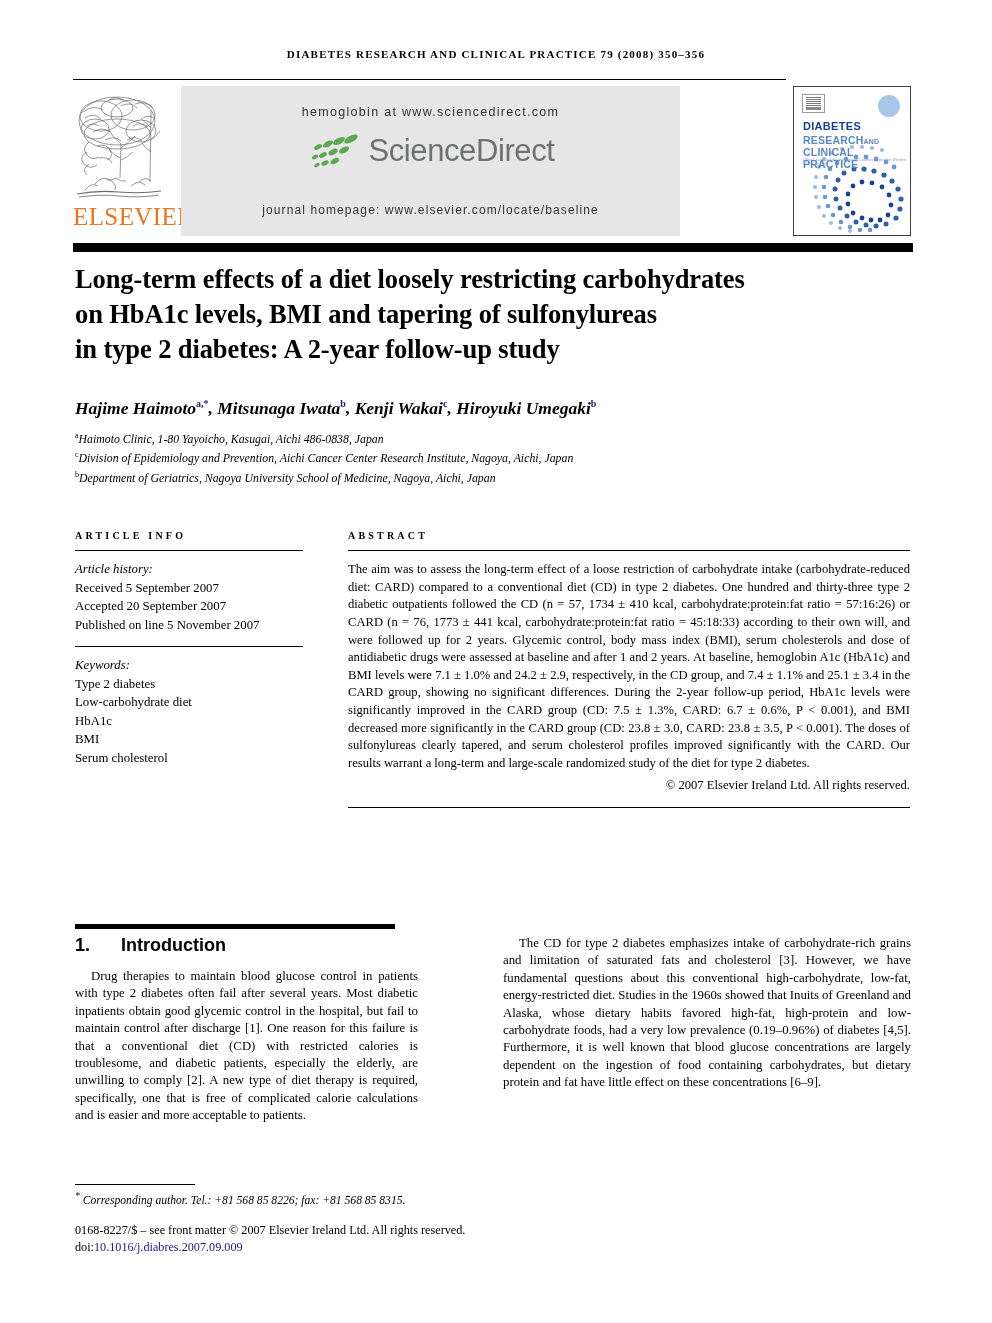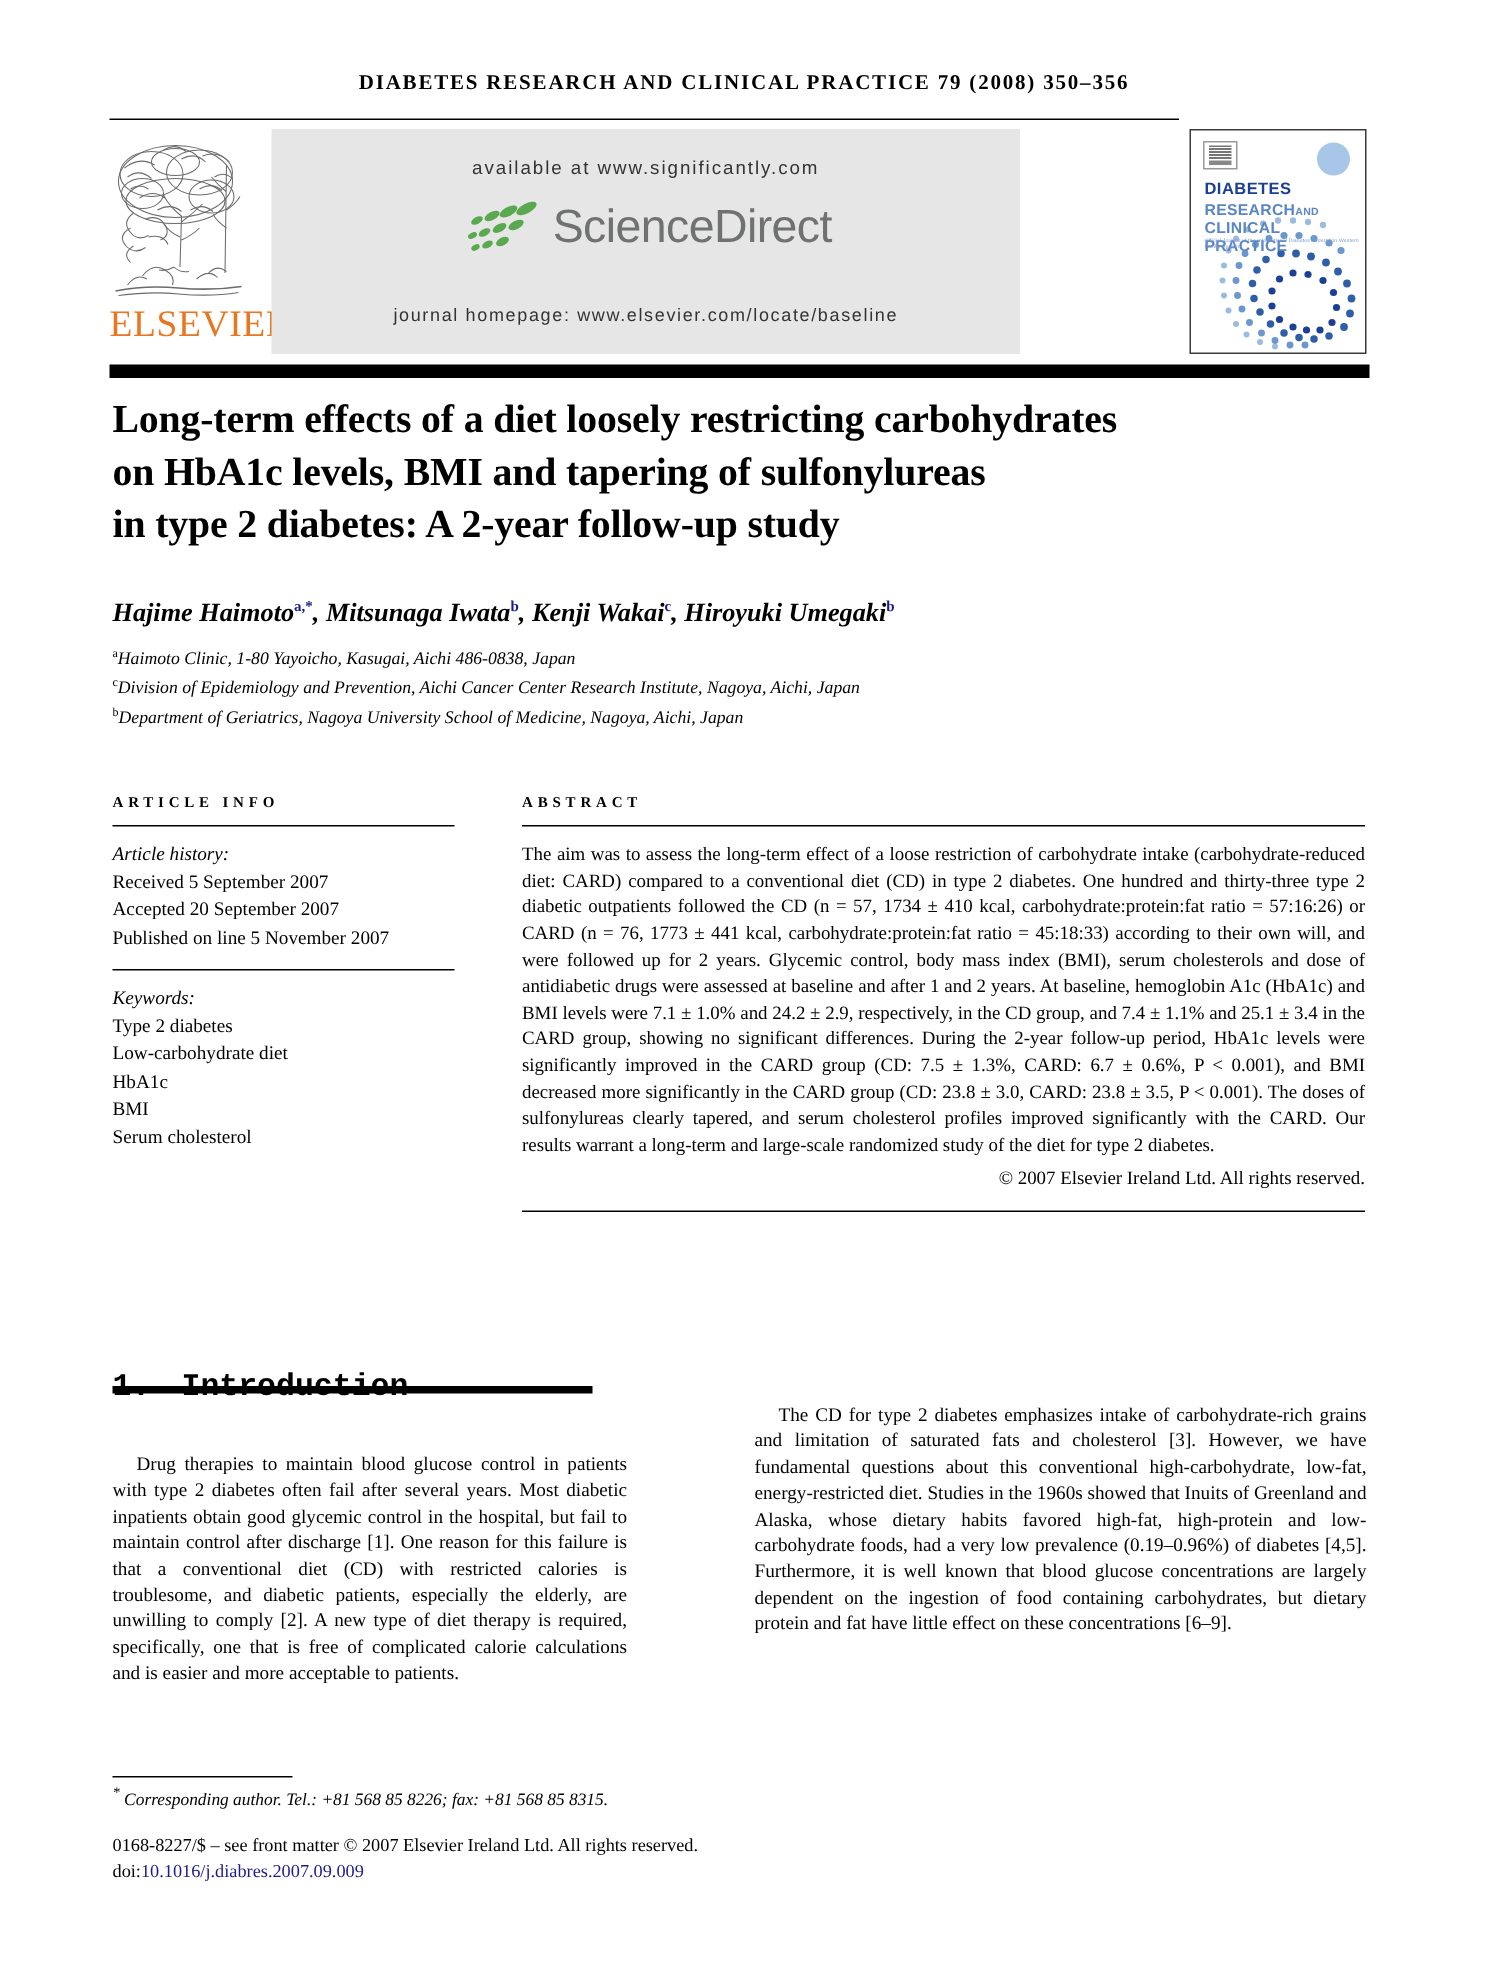--- a/index.html
+++ b/index.html
@@ -9,21 +9,21 @@
     font-family:"Liberation Serif","DejaVu Serif",serif;
     color:#000;
     -webkit-font-smoothing:antialiased;
   }
   .page{position:relative;width:992px;height:1323px;overflow:hidden;}
 
   
   .running-head{
     position:absolute;left:0;top:48px;width:992px;text-align:center;
     font-family:"Liberation Serif","DejaVu Serif",serif;
-    font-weight:bold;font-size:14px;letter-spacing:1.2px;
+    font-weight:bold;font-size:11px;letter-spacing:1.2px;
     color:#000;
   }
   .rule-top{
     position:absolute;left:73px;top:79px;width:713px;height:1.4px;background:#000;
   }
 
   
   .banner{position:absolute;left:73px;top:86px;width:713px;height:150px;}
   .elsevier-logo{
     position:absolute;left:0;top:0;width:93px;height:150px;
@@ -122,23 +122,23 @@
   }
   .abs-copy{
     font-family:"Liberation Serif","DejaVu Serif",serif;
     font-size:12.6px;line-height:17.6px;text-align:right;padding-top:5px;
   }
   .hr-abs-end{height:1.2px;background:#000;margin-top:12px;}
 
   
   .sec-bar{position:absolute;left:75px;top:924px;width:320px;height:5px;background:#000;}
   .sec-h{
-    position:absolute;left:75px;top:914px;width:380px;
-    font-family:Liberation Mono, monospace;
-    font-weight:bold;font-size:21px;
+    position:absolute;left:75px;top:935px;width:380px;
+    font-family:Liberation Sans, sans-serif;
+    font-weight:bold;font-size:18px;
   }
   .sec-h .num{display:inline-block;width:46px;}
 
   .body-l{
     position:absolute;left:75px;top:968px;width:343px;
     font-family:"Liberation Serif","DejaVu Serif",serif;
     font-size:12.8px;line-height:17.4px;text-align:justify;
   }
   .body-r{
     position:absolute;left:503px;top:935px;width:408px;
@@ -202,21 +202,21 @@
 
             <path d="M2 106 q20 -4 42 -2 q22 2 42 -1" stroke-width="1.1"></path>
             <path d="M4 109 q22 -3 40 -1 q22 2 40 -1" stroke-width="0.8"></path>
           </g>
         </svg>
       </div>
       <div class="elsevier-word">ELSEVIER</div>
     </div>
 
     <div class="sd-box">
-      <div class="sd-avail">available at www.significantly.com</div>
+      <div class="sd-avail">hemoglobin at www.sciencedirect.com</div>
       <div class="sd-logo">
         <svg width="56" height="38" viewBox="0 0 56 38" xmlns="http://www.w3.org/2000/svg">
           <g fill="#5aa84f">
             <ellipse cx="45" cy="7" rx="7.5" ry="3.2" transform="rotate(-28 45 7)"></ellipse>
             <ellipse cx="33" cy="9" rx="6.5" ry="3" transform="rotate(-28 33 9)"></ellipse>
             <ellipse cx="22" cy="12" rx="5.5" ry="2.7" transform="rotate(-28 22 12)"></ellipse>
             <ellipse cx="12" cy="15" rx="4.2" ry="2.3" transform="rotate(-28 12 15)"></ellipse>
             <ellipse cx="38" cy="18" rx="5.5" ry="2.8" transform="rotate(-28 38 18)"></ellipse>
             <ellipse cx="27" cy="20" rx="5" ry="2.6" transform="rotate(-28 27 20)"></ellipse>
             <ellipse cx="17" cy="23" rx="4.2" ry="2.3" transform="rotate(-28 17 23)"></ellipse>

